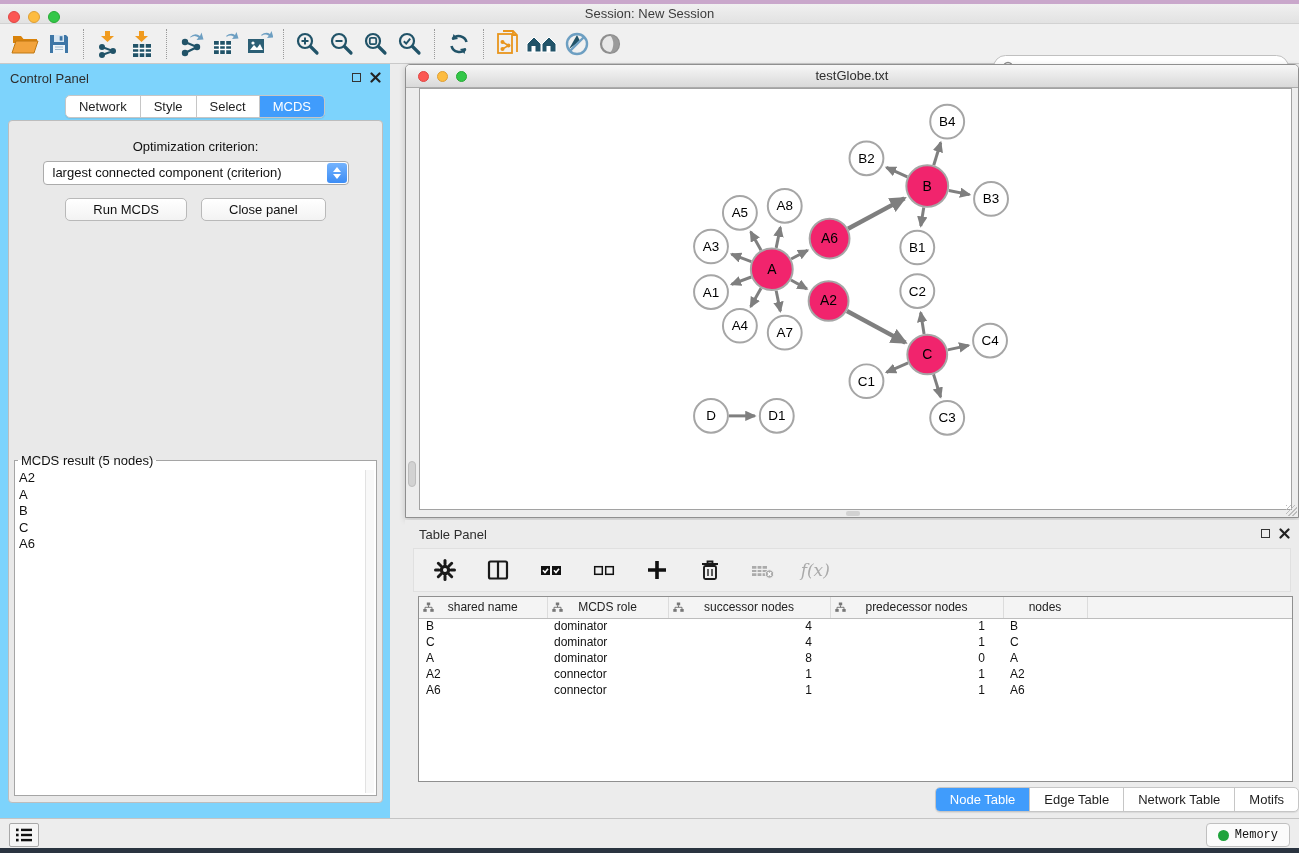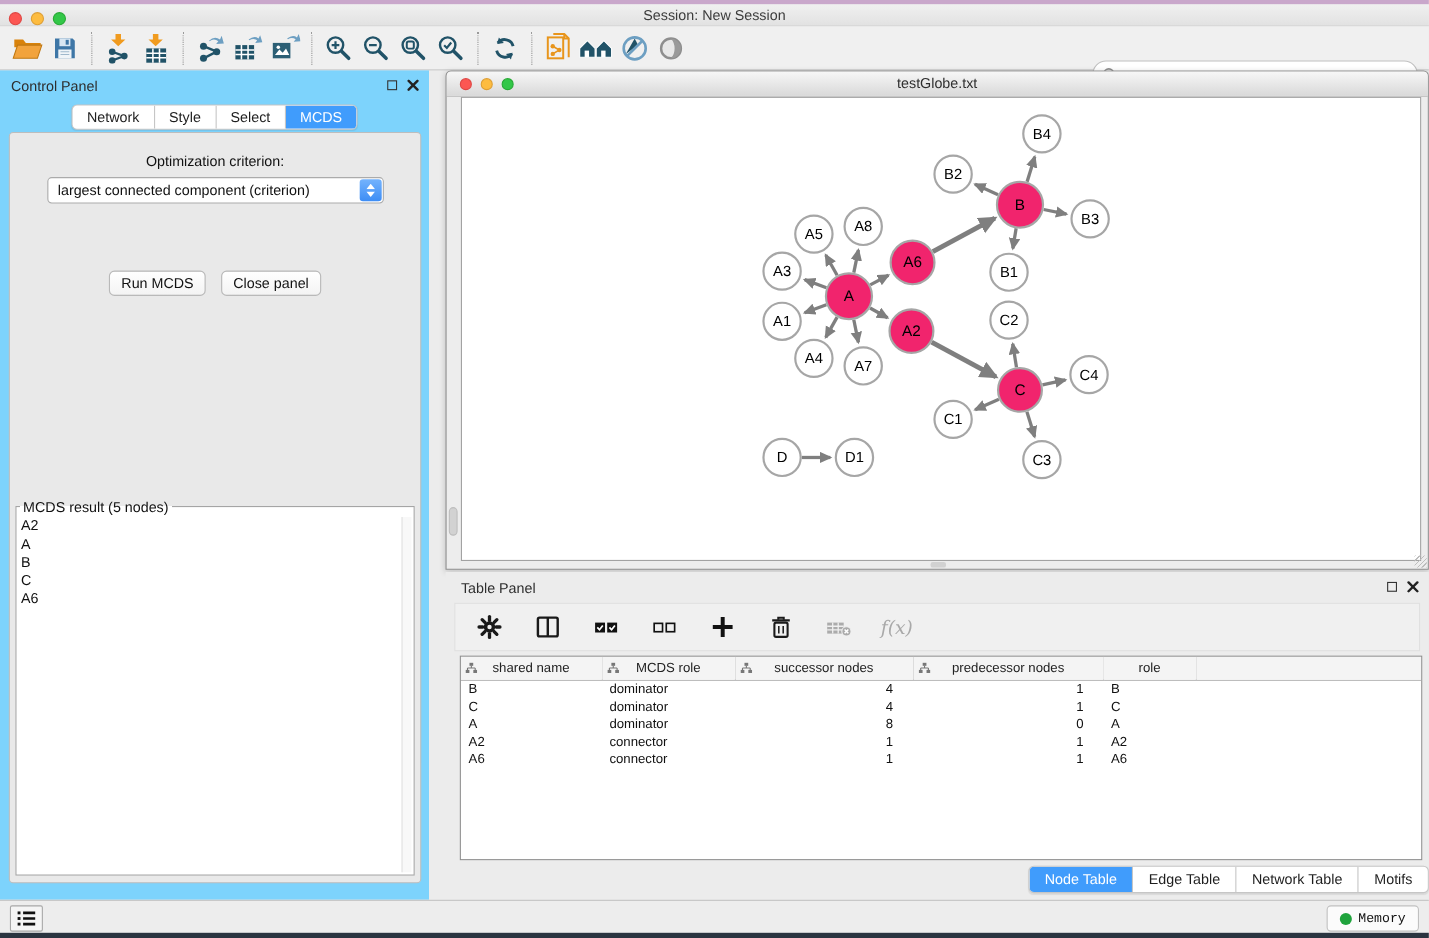--- a/index.html
+++ b/index.html
@@ -32,21 +32,21 @@
   .seg .tab { padding:3px 13px; font-size:13px; color:#1E1E1E; border-right:1px solid #C6C6C6; white-space:nowrap; }
   .seg .tab:last-child { border-right:none; }
   .seg .tab.active { background:#409CFC; color:#FFF; }
   #cp-tabs { position:absolute; top:31px; width:100%; text-align:center; }
   #cp-content { position:absolute; top:56px; left:8px; right:7px; bottom:15px; background:#E9E9E9; border:1px solid #BDBDBD; border-radius:4px; }
   #opt-label { margin-top:18px; text-align:center; font-size:13px; color:#111; }
   #criterion-combo { position:relative; width:306px; height:24px; margin:7px auto 0; background:#FFF; border:1px solid #ABABAB; border-radius:4px; }
   #criterion-combo .val { font-size:13px; color:#111; line-height:22px; padding-left:9px; white-space:nowrap; }
   #criterion-combo .stepper { position:absolute; right:1px; top:1px; bottom:1px; width:20px; border-radius:3px; background:linear-gradient(#74B3FD,#3D8DF5); display:flex; flex-direction:column; align-items:center; justify-content:center; gap:2px; }
   #btn-row { margin-top:13px; display:flex; justify-content:center; gap:14px; }
-  .mac-btn { background:linear-gradient(#FFFFFF,#F3F3F3); border:1px solid #B9B9B9; border-radius:5px; padding:3px 10px; font-size:13px; color:#111;margin-top:48px; }
+  .mac-btn { background:linear-gradient(#FFFFFF,#F3F3F3); border:1px solid #B9B9B9; border-radius:5px; padding:3px 27px; font-size:13px; color:#111; }
   #result-fieldset { position:absolute; left:5px; right:5px; top:332px; bottom:6px; border:1px solid #A5A5A5; background:#FFF; }
   #result-fieldset legend { font-size:13px; color:#111; padding:0 3px; margin-left:3px; }
   #mcds-result-list { position:absolute; left:4px; right:14px; top:2px; bottom:2px; overflow:hidden; }
   .result-item { font-size:13px; line-height:16.5px; color:#111; }
   .v-track { position:absolute; top:2px; bottom:2px; right:2px; width:9px; background:#F8F8F8; border-left:1px solid #E2E2E2; }
 
   
   #network-frame { left:405px; top:64px; width:894px; height:454px; background:#EDEDED; border:1px solid #8F8F8F; border-radius:5px 5px 0 0; box-shadow:0 2px 6px rgba(0,0,0,.18); }
   #nw-titlebar { position:absolute; left:0; top:0; right:0; height:23px; background:linear-gradient(#F7F7F7,#D9D9D9); border-bottom:1px solid #ABABAB; border-radius:4px 4px 0 0; }
   #nw-titlebar .tl { top:6px; width:11px; height:11px; }
@@ -467,21 +467,21 @@
                 <path d="M5.5 3.3 V5.3 M2 5.3 H9 M2 5.3 V7 M9 5.3 V7" stroke="#777" fill="none"></path>
                 <rect x="0.3" y="7" width="3.4" height="2.8" fill="#777"></rect>
                 <rect x="7.3" y="7" width="3.4" height="2.8" fill="#777"></rect>
               </svg><span>successor nodes</span></th>
             <th><svg class="tree-ic" width="11" height="11" viewBox="0 0 11 11">
                 <rect x="3.8" y="0.5" width="3.4" height="2.8" fill="#777"></rect>
                 <path d="M5.5 3.3 V5.3 M2 5.3 H9 M2 5.3 V7 M9 5.3 V7" stroke="#777" fill="none"></path>
                 <rect x="0.3" y="7" width="3.4" height="2.8" fill="#777"></rect>
                 <rect x="7.3" y="7" width="3.4" height="2.8" fill="#777"></rect>
               </svg><span>predecessor nodes</span></th>
-            <th><span>role</span></th>
+            <th><span>nodes</span></th>
             <th></th>
           </tr>
         </thead>
       <tbody id="table-body">
           <tr>
             <td>B</td>
             <td>dominator</td>
             <td class="num">4</td>
             <td class="num">1</td>
             <td>B</td>

